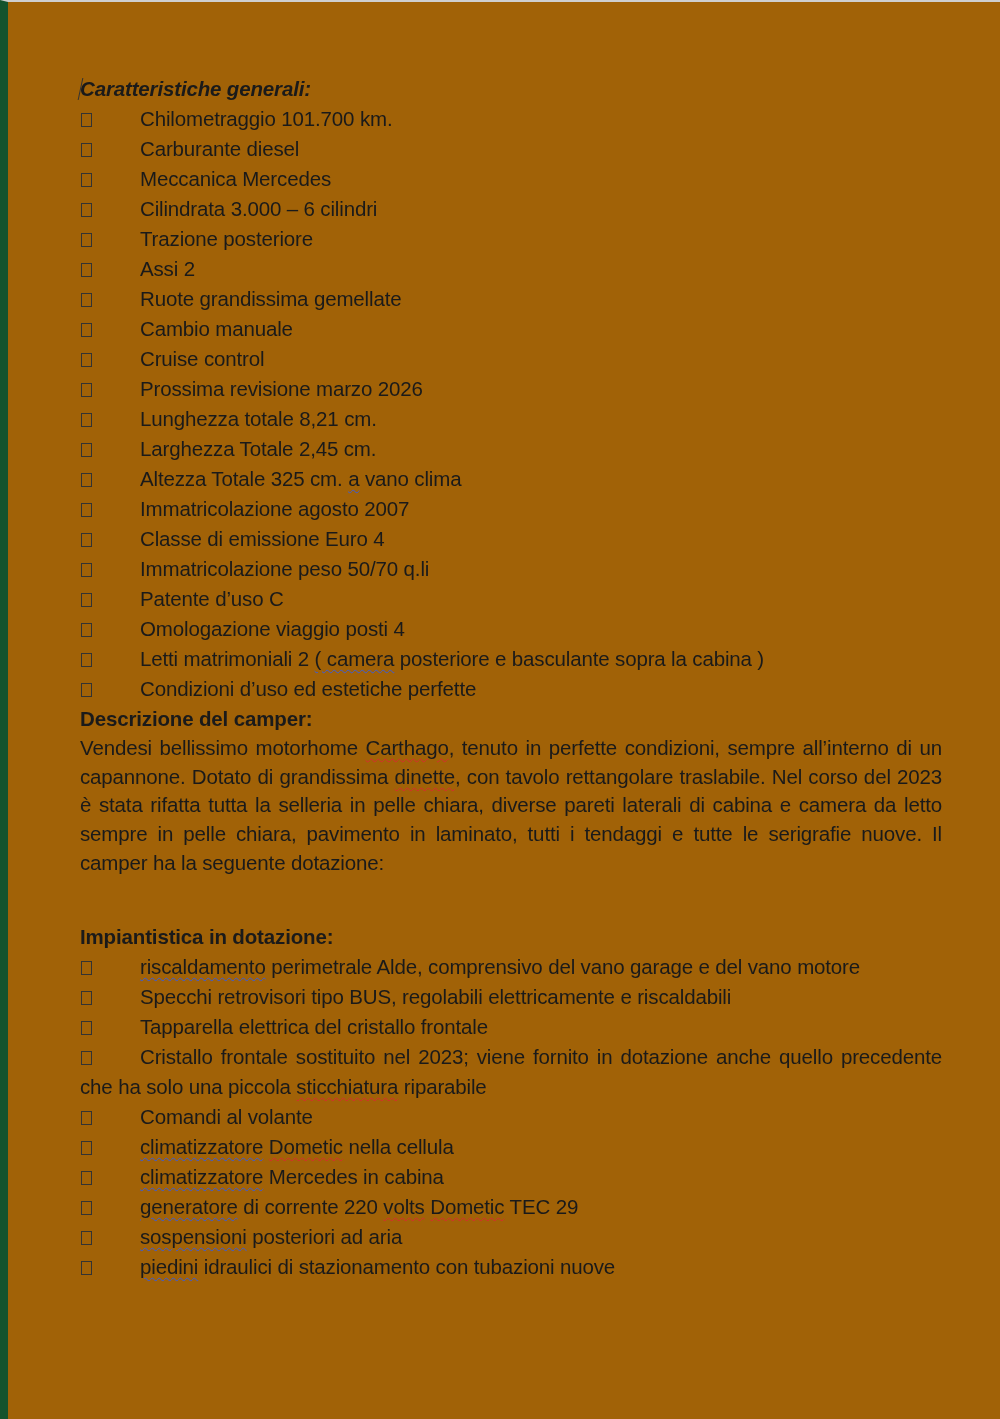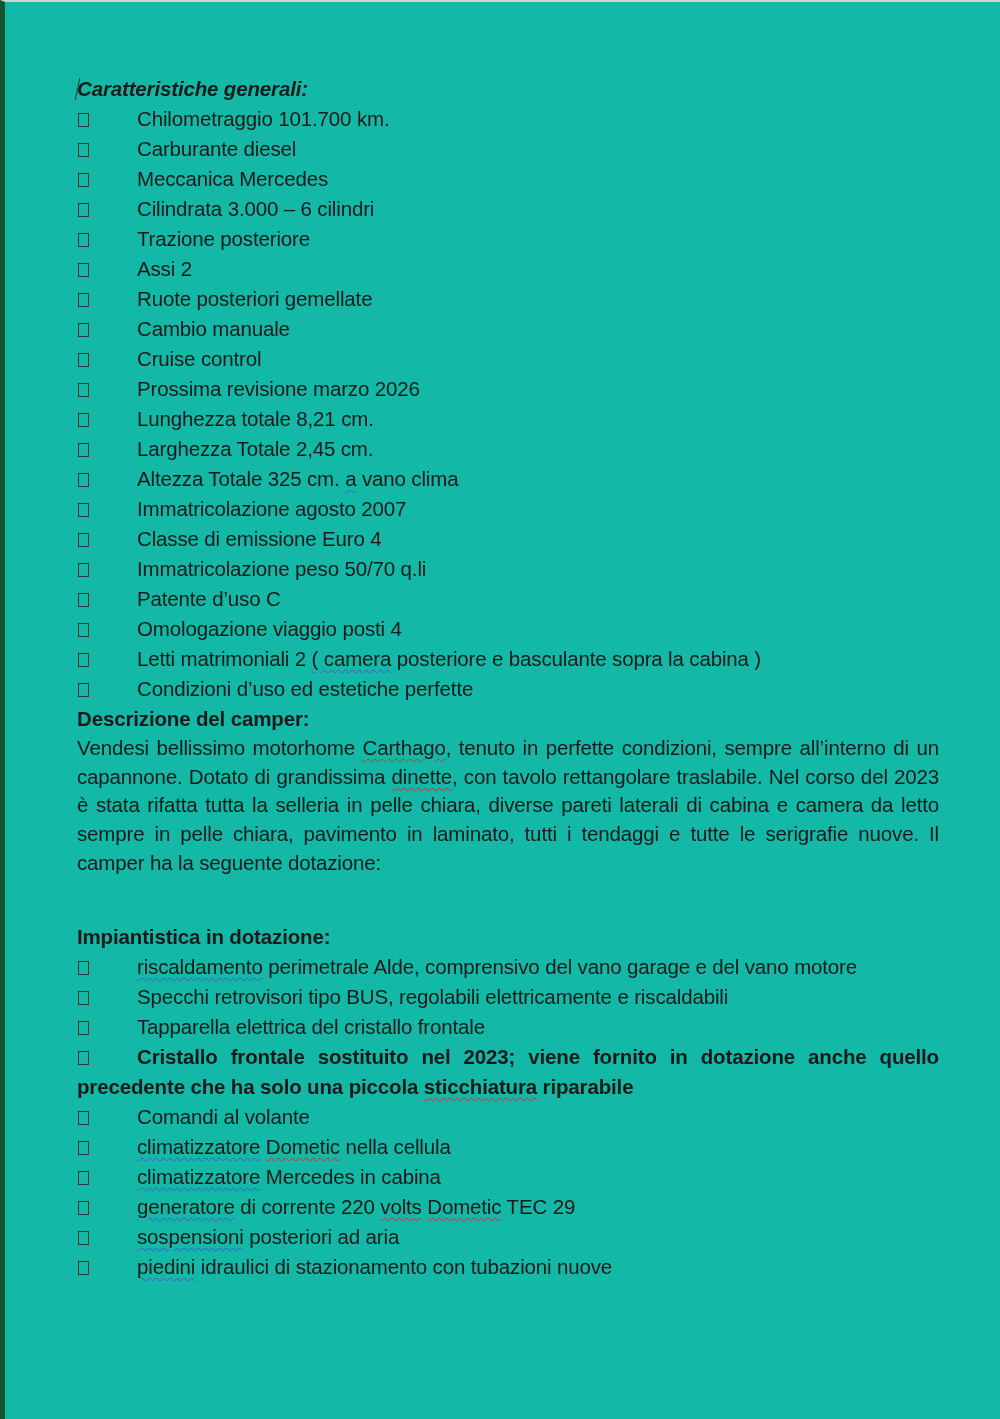--- a/index.html
+++ b/index.html
@@ -15,22 +15,22 @@
       font-family: "Liberation Sans", "DejaVu Sans", sans-serif;
       color: #1a1a1a;
     }
     .page {
       position: absolute;
       left: 0; top: 0;
       width: 1000px;
       height: 1419px;
       box-sizing: border-box;
       border-top: 2px solid #cfcfcf;
-      border-left: 5px solid #14532d;
-      background: #14b8a6;
+      border-left: 8px solid #14532d;
+      background: #a16207;
     }
     .content {
       position: absolute;
       left: 72px;
       top: 72px;
       width: 862px;
       font-size: 20.5px;
       line-height: 30px;
       letter-spacing: -0.15px;
     }
@@ -68,21 +68,20 @@
       width: 11px;
       height: 14px;
       border: 1.3px solid #333;
       box-sizing: border-box;
     }
     ul.bullets li.wrap {
       padding-left: 0;
       text-indent: 60px;
       text-align: justify;
       text-align-last: left;
-      font-weight: bold;
     }
     ul.bullets li.wrap .box { left: 1px; text-indent: 0; }
     .para {
       margin: 0;
       text-align: justify;
       line-height: 28.7px;
     }
     .sq-red {
       text-decoration: underline wavy #d42c2c;
       text-decoration-thickness: 1px;
@@ -105,21 +104,21 @@
 
     <section>
       <p class="heading italic"><span class="cursor"></span><span>Caratteristiche generali:</span></p>
       <ul class="bullets">
         <li><span class="box"></span><span>Chilometraggio 101.700 km.</span></li>
         <li><span class="box"></span><span>Carburante diesel</span></li>
         <li><span class="box"></span><span>Meccanica Mercedes</span></li>
         <li><span class="box"></span><span>Cilindrata 3.000 – 6 cilindri</span></li>
         <li><span class="box"></span><span>Trazione posteriore</span></li>
         <li><span class="box"></span><span>Assi 2</span></li>
-        <li><span class="box"></span><span>Ruote posteriori gemellate</span></li>
+        <li><span class="box"></span><span>Ruote grandissima gemellate</span></li>
         <li><span class="box"></span><span>Cambio manuale</span></li>
         <li><span class="box"></span><span>Cruise control</span></li>
         <li><span class="box"></span><span>Prossima revisione marzo 2026</span></li>
         <li><span class="box"></span><span>Lunghezza totale 8,21 cm.</span></li>
         <li><span class="box"></span><span>Larghezza Totale 2,45 cm.</span></li>
         <li><span class="box"></span><span>Altezza Totale 325 cm. </span><span class="sq-blue">a</span><span> vano clima</span></li>
         <li><span class="box"></span><span>Immatricolazione agosto 2007</span></li>
         <li><span class="box"></span><span>Classe di emissione Euro 4</span></li>
         <li><span class="box"></span><span>Immatricolazione peso 50/70 q.li</span></li>
         <li><span class="box"></span><span>Patente d’uso C</span></li>

